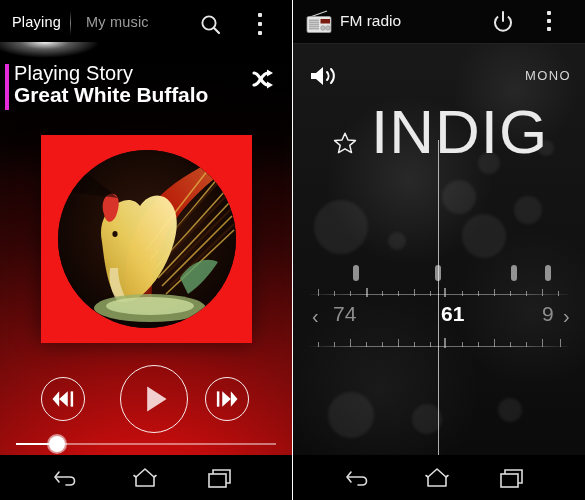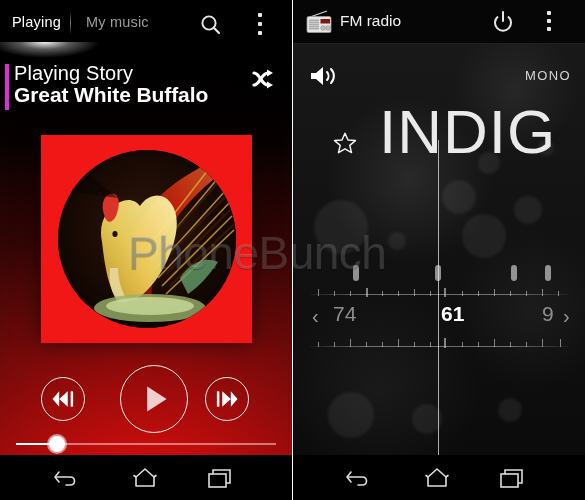--- a/index.html
+++ b/index.html
@@ -86,21 +86,21 @@
   .rp-title { position:absolute; left:48px; top:12px; color:#f2f2f2; font-size:15.5px; }
   .ic-power { position:absolute; left:198px; top:9px; width:26px; height:26px; }
   .ic-over-r { position:absolute; left:255px; top:11px; width:6px; height:22px; }
   .ic-over-r i { display:block; width:4px; height:4px; background:#e8e8e8; border-radius:1px; margin-bottom:4px; }
 
   .ic-vol { position:absolute; z-index:5; left:16px; top:62px; width:32px; height:28px; }
   .mono { position:absolute; z-index:5; right:14px; top:68px; color:#d6d6d6; font-size:13px; letter-spacing:1.4px; }
 
   .station { position:absolute; z-index:5; left:0; top:108px; width:293px; height:62px; }
   .ic-star { position:absolute; left:40px; top:22px; width:26px; height:26px; }
-  .st-name { position:absolute; left:87px; top:-12px; color:#eaeaea; font-size:62px;
+  .st-name { position:absolute; left:79px; top:-12px; color:#eaeaea; font-size:62px;
              font-weight:300; letter-spacing:1px; font-family:"Liberation Sans", sans-serif;
              white-space:nowrap; }
 
   .tuneline { position:absolute; z-index:6; left:146px; top:140px; width:1px; height:318px;
               background:rgba(235,235,235,.72); }
 
   .tuner { position:absolute; z-index:5; left:0; top:262px; width:293px; height:110px; }
   .mk { position:absolute; top:3px; width:6px; height:16px; border-radius:3px; background:rgba(225,225,225,.62); }
   .scale-top { position:absolute; left:18px; top:26px; width:258px; height:14px; }
   .scale-bot { position:absolute; left:18px; top:76px; width:258px; height:14px; }
@@ -417,14 +417,13 @@
         <svg viewBox="0 0 30 28">
             <rect x="4" y="10" width="17" height="13" fill="none" stroke="#ddd" stroke-width="1.6"></rect>
             <path d="M8 10 L8 6 L25 6 L25 19 L21 19" fill="none" stroke="#ddd" stroke-width="1.6"></path>
           </svg>
       </div>
     </div>
   </div>
 
   <div class="divider"></div>
 
-  <div class="wm"><span class="wm-blue">Ph</span><span>oneBunch</span></div>
 </div>
 
 </body></html>

